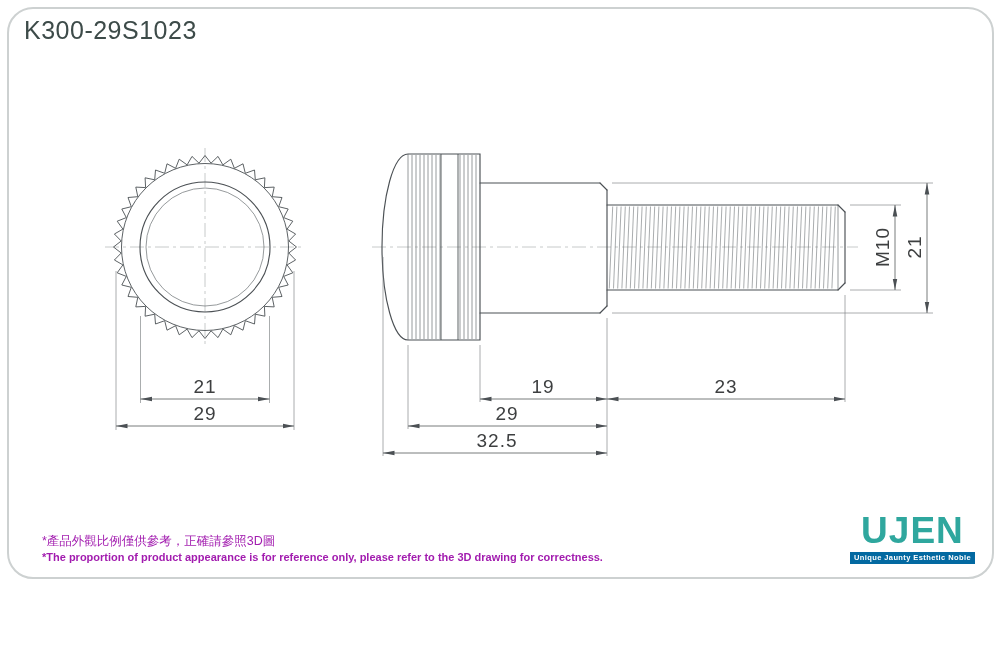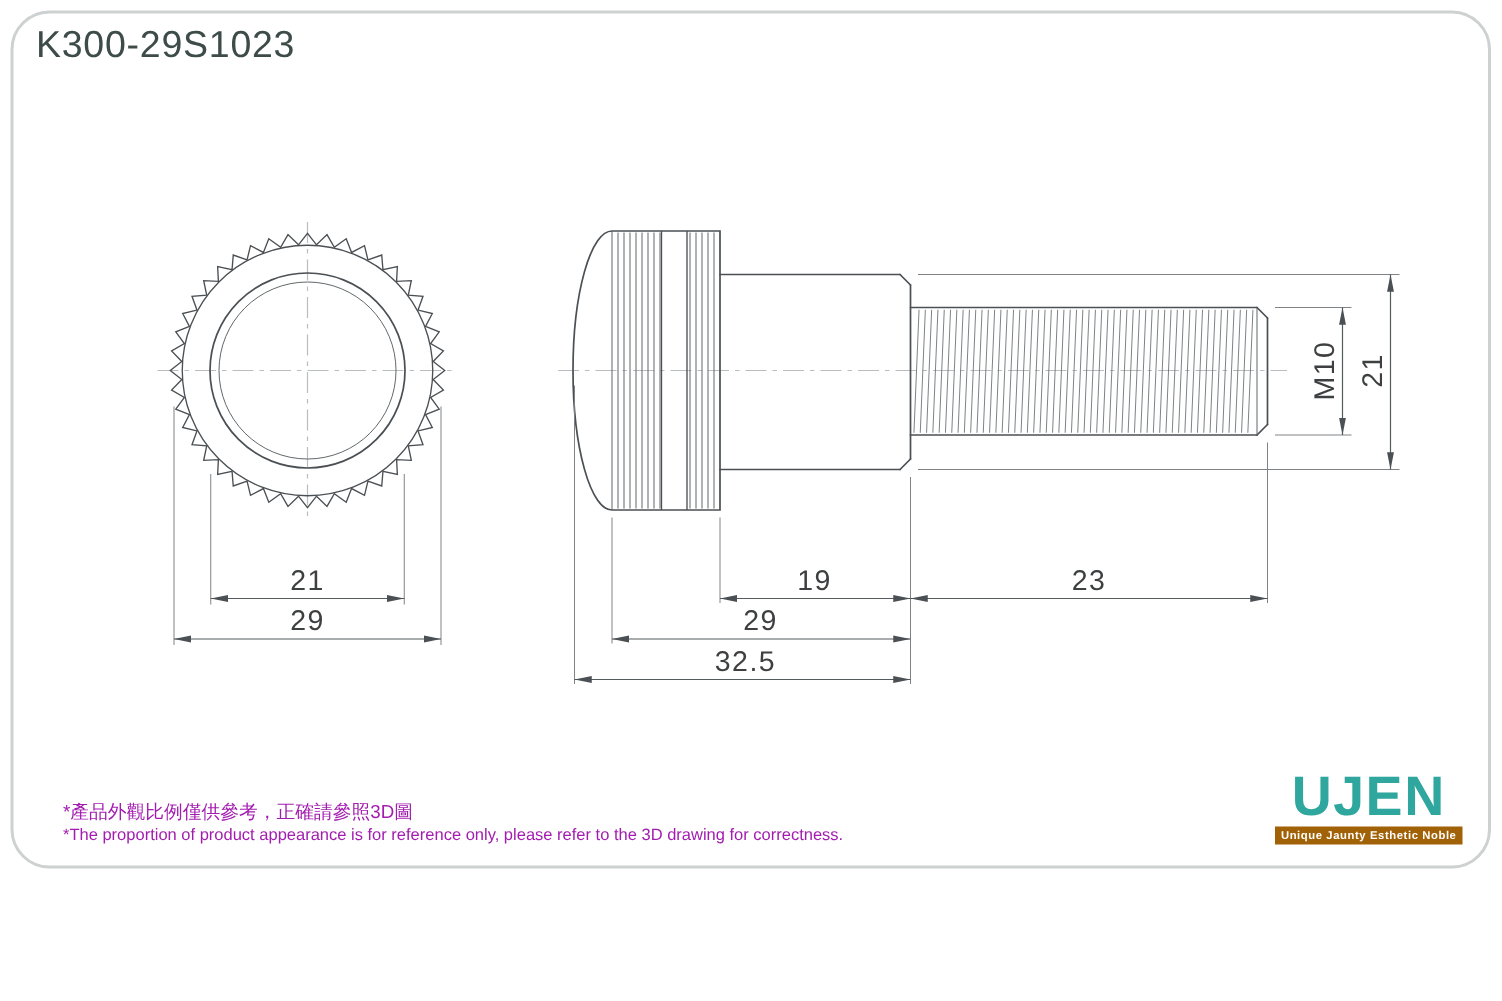--- a/index.html
+++ b/index.html
@@ -23,21 +23,21 @@
   .dim  {stroke:#555a5c;stroke-width:0.8;fill:none;}
   .ext  {stroke:#7b8082;stroke-width:0.65;fill:none;}
   .cl   {stroke:#b9bdbd;stroke-width:0.8;fill:none;stroke-dasharray:14 4 3 4;}
   .dimtext{
     font-family:"Liberation Sans",sans-serif;font-size:19px;fill:#3d3f40;letter-spacing:1px;
   }
   .notes{
     position:absolute;left:30px;bottom:20px;color:#a21caf;line-height:1.45;margin-left:12px;
   }
   .note-zh{font-size:12.5px;}
-  .note-en{font-size:11px;}
+  .note-en{font-size:11px;font-weight:bold;}
   .logo{
     position:absolute;right:26px;bottom:22px;text-align:right;
   }
   .logo-name{
     font-size:37px;font-weight:bold;letter-spacing:1px;line-height:0.85;
   }
   .logo-tagline{
     display:inline-block;margin-top:3px;color:#ffffff;
     font-size:7.5px;letter-spacing:0.4px;padding:1.5px 4px 2px 4px;font-weight:bold;
   }
@@ -212,16 +212,16 @@
     </g>
   </svg>
 
   <div class="notes">
     <div class="note-zh">*產品外觀比例僅供參考，正確請參照3D圖</div>
     <div class="note-en">*The proportion of product appearance is for reference only, please refer to the 3D drawing for correctness.</div>
   </div>
 
   <div class="logo">
     <div class="logo-name" style="color: rgb(47, 167, 158); text-align: center;">UJEN</div>
-    <div class="logo-tagline" style="background: #a16207;">Unique Jaunty Esthetic Noble</div>
+    <div class="logo-tagline" style="background: #0369a1;">Unique Jaunty Esthetic Noble</div>
   </div>
 
 </div>
 
 </body></html>

